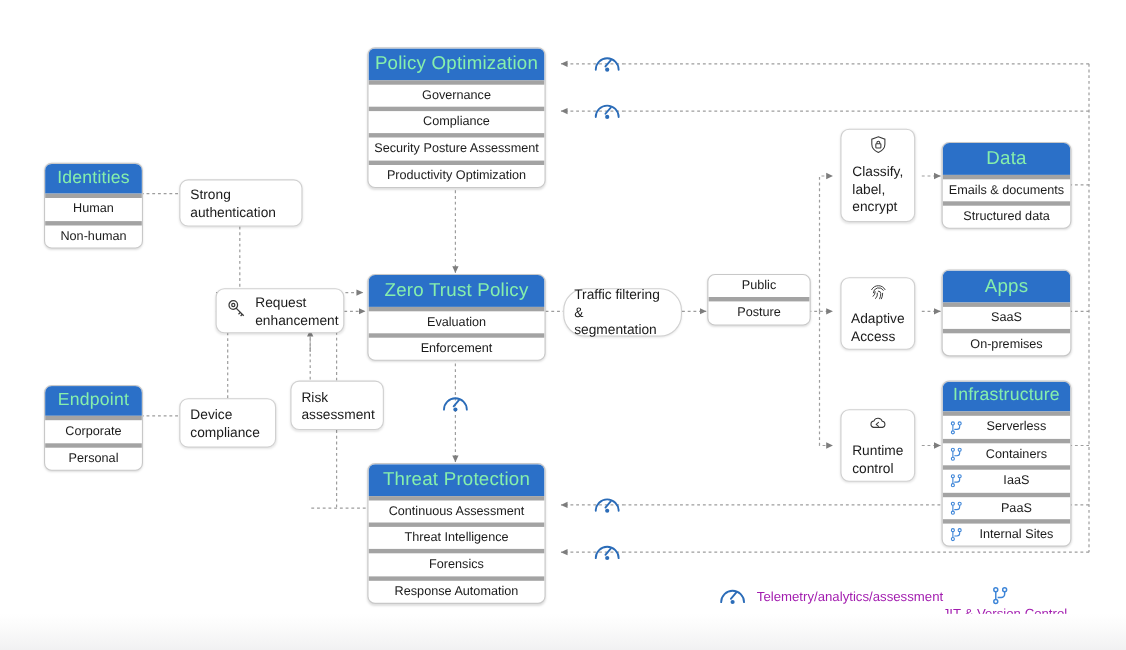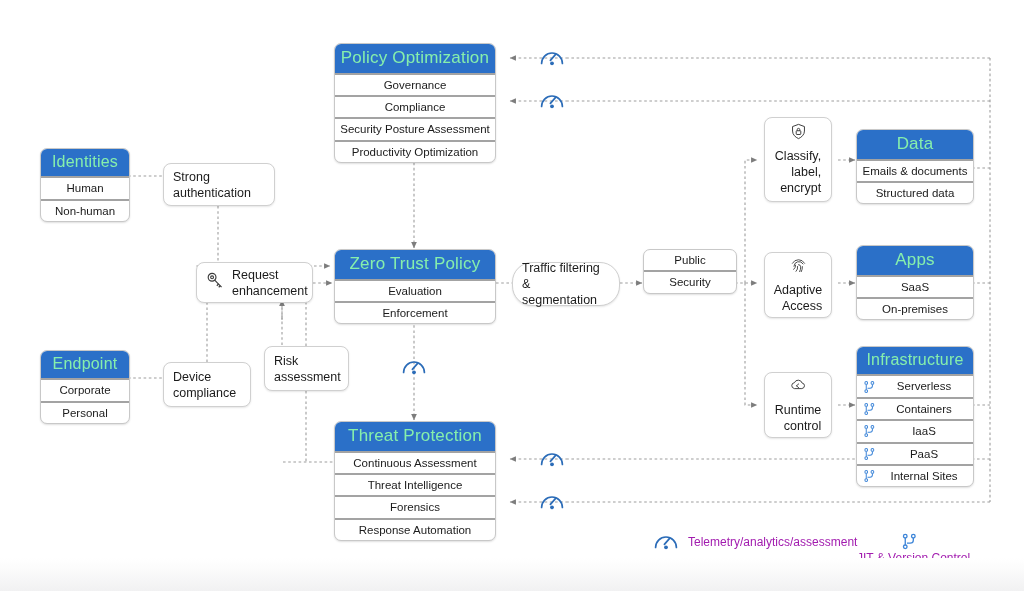--- a/index.html
+++ b/index.html
@@ -34,21 +34,21 @@
     letter-spacing:.2px;
     padding:4px 4px 5px;
     line-height:1.15;
   }
   .card .hd.sm{font-size:16px;}
   .card .row{
     text-align:center;
     font-size:11.5px;
     color:#1b1b1b;
     padding:3px 4px;
-    border-top:2px solid #a3a3a3;
+    border-top:4px solid #a3a3a3;
     line-height:1.25;
     position:relative;
   }
   .card .row:first-of-type{border-top:none;}
   .card .row.icn{padding-left:22px;}
   .card .row .jit{
     position:absolute;left:6px;top:50%;transform:translateY(-50%);
     width:13px;height:13px;
   }
 
@@ -60,21 +60,21 @@
     border-radius:8px;
     box-shadow:0 1px 2px rgba(0,0,0,.10);
     display:flex;
     align-items:center;
     color:#1b1b1b;
     font-size:12.5px;
     line-height:1.28;
     box-sizing:border-box;
   }
   .pbox.pad{padding:6px 9px;}
-  .pbox.center{justify-content:center;text-align:right;flex-direction:column;}
+  .pbox.center{justify-content:center;text-align:left;flex-direction:column;}
   .pbox .ico{flex:0 0 auto;margin-right:7px;}
   .pbox .txt{white-space:pre-line;}
 
   
   .gauge{position:absolute;width:26px;height:19px;}
 
   
   .legend-item{
     position:absolute;
     display:flex;align-items:center;
@@ -185,21 +185,21 @@
   <div class="card" style="left:334px;top:421px;width:160px;">
     <div class="hd">Threat Protection</div>
     <div class="row">Continuous Assessment</div>
     <div class="row">Threat Intelligence</div>
     <div class="row">Forensics</div>
     <div class="row">Response Automation</div>
   </div>
 
   <div class="card" style="left:643px;top:249px;width:92px;">
     <div class="row">Public</div>
-    <div class="row">Security</div>
+    <div class="row">Posture</div>
   </div>
 
   <div class="card" style="left:856px;top:129px;width:116px;">
     <div class="hd">Data</div>
     <div class="row">Emails &amp; documents</div>
     <div class="row">Structured data</div>
   </div>
 
   <div class="card" style="left:856px;top:245px;width:116px;">
     <div class="hd">Apps</div>

